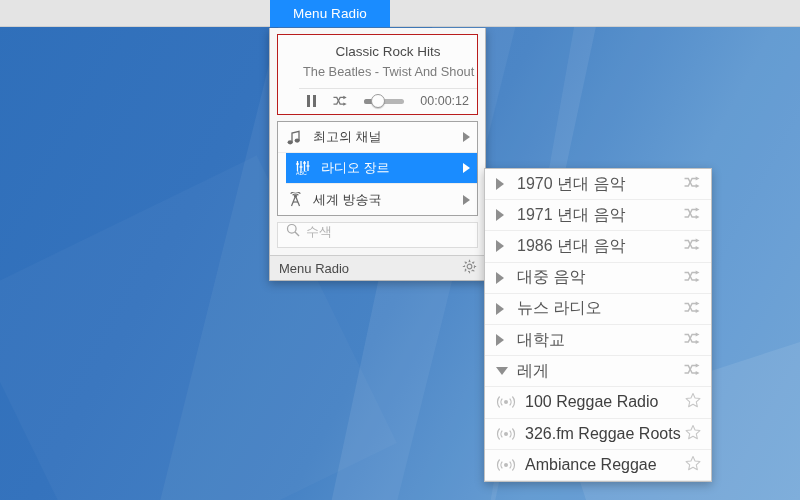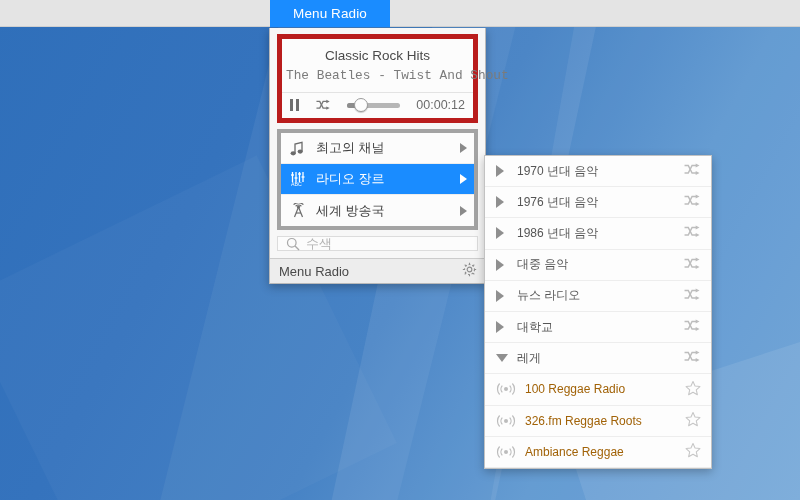--- a/index.html
+++ b/index.html
@@ -57,35 +57,35 @@
     border-top: none;
     box-shadow: 0 3px 9px rgba(0,0,0,0.28);
     z-index: 40;
     font-size: 13px;
   }
 
   
   .np-card {
     margin: 6px 7px 0 7px;
     background: #fcfcfc;
-    border: 5px solid #b91c1c;
+    border: 1px solid #b91c1c;
+    padding-left: 21px;
   }
   .np-title {
     text-align: center;
     color: #4a4a4a;
     font-size: 13.5px;
     padding: 9px 6px 2px 6px;
   }
   .np-sub {
     text-align: center;
     color: #7b7b7b;
     font-size: 12.8px;
     padding: 3px 4px 9px 4px;
     white-space: nowrap;
-    font-family: Liberation Mono, monospace;
   }
   .np-controls {
     border-top: 1px solid #e3e3e3;
     display: flex; align-items: center;
     padding: 5px 8px 6px 8px;
     gap: 16px;
   }
   .ctl-btn { display: flex; align-items: center; cursor: default; }
   .pause-icon { display: inline-block; width: 10px; height: 12px; position: relative; }
   .pause-icon i { position: absolute; top: 0; width: 3px; height: 12px; background: #6e6e6e; }
@@ -97,84 +97,84 @@
   .slider-prefill { position: absolute; left: 0; width: 9px; height: 5px; background: #8d8d8d; border-radius: 3px; }
   .slider-knob {
     position: absolute; left: 7px; top: 0;
     width: 14px; height: 14px; border-radius: 50%;
     background: #fdfdfd; border: 1px solid #9c9c9c;
     box-shadow: 0 1px 1px rgba(0,0,0,0.2);
   }
   .np-time { color: #6b6b6b; font-size: 12.5px; white-space: nowrap; }
 
   
-  .menu-list { margin: 6px 7px 0 7px; background: #fcfcfc; border: 4px solid #a3a3a3; }
+  .menu-list { margin: 6px 7px 0 7px; background: #fcfcfc; border: 1px solid #a3a3a3; }
   .menu-row {
     display: flex; align-items: center;
     height: 31px; padding: 0 7px 0 9px;
     color: #3d3d3d; font-size: 13px;
     border-bottom: 1px solid #ededed;
     cursor: default;
   }
   .menu-row:last-child { border-bottom: none; }
-  .menu-row.selected { background: #1a8cff; color: #ffffff; }
+  .menu-row.selected { background: #1a8cff; color: #ffffff; margin-left: 8px; }
   .menu-row .m-icon { width: 22px; display: flex; align-items: center; justify-content: flex-start; }
   .menu-row .m-label { flex: 1; padding-left: 4px; }
   .arrow-r {
     width: 0; height: 0;
     border-left: 7px solid #8a8a8a;
     border-top: 5px solid transparent;
     border-bottom: 5px solid transparent;
   }
   .menu-row.selected .arrow-r { border-left-color: #ffffff; }
 
   
   .search-wrap { margin: 6px 7px 7px 7px; }
   .search-box {
-    display: flex; align-items: center; gap: 6px;
-    height: 15px; background: #fcfcfc;
+    display: flex; gap: 6px;
+    height: 26px; background: #fcfcfc;
     border: 1px solid #dcdcdc; padding: 0 8px;
   }
   .search-ph { color: #b1b1b1; font-size: 13px; }
 
   
   .panel-footer {
     display: flex; align-items: center;
     height: 25px; padding: 0 8px 0 9px;
     border-top: 1px solid #cccccc;
     background: #ededed;
     color: #4a4a4a; font-size: 13px;
   }
   .panel-footer .ft-label { flex: 1; }
 
   
   #submenu {
-    position: absolute; left: 484px; top: 155px;
+    position: absolute; left: 484px; top: 168px;
     width: 228px;
     background: #fdfdfd;
     border: 1px solid #c2c2c2;
     box-shadow: 0 3px 9px rgba(0,0,0,0.25);
     z-index: 45;
-    font-size: 12px;
+    font-size: 16px;
     overflow: hidden;
   }
   .sub-row {
     display: flex; align-items: center;
     height: 31.2px; padding: 0 10px 0 11px;
     border-bottom: 1px solid #ededed;
     color: #555555;
     cursor: default;
   }
   .sub-row .tri { width: 18px; display: flex; align-items: center; }
   .tri-right { width: 0; height: 0; border-left: 8px solid #8f8f8f;
                border-top: 6px solid transparent; border-bottom: 6px solid transparent; }
   .tri-down  { width: 0; height: 0; border-top: 8px solid #8f8f8f;
                border-left: 6px solid transparent; border-right: 6px solid transparent; }
   .sub-row .s-label { flex: 1; padding-left: 3px; }
-  .sub-row.station .s-label { color: #a16207; }
+  .sub-row.station .s-label { color: #404040; }
   .sub-row .s-ic { width: 26px; display: flex; align-items: center; }
 </style>
 </head>
 <body>
 
 <div id="desktop">
   <div class="swoosh sw1"></div>
   <div class="swoosh sw2"></div>
   <div class="swoosh sw3"></div>
   <div class="swoosh sw4"></div>
@@ -309,21 +309,21 @@
           <path d="M0.5 9.3 H4 L7.6 2.2 H12" stroke="#bdbdbd" stroke-width="1.4" fill="none"></path>
           <path d="M11 0.4 L14.6 2.2 L11 4.0 Z" fill="#bdbdbd"></path>
           <path d="M11 7.5 L14.6 9.3 L11 11.1 Z" fill="#bdbdbd"></path>
         </svg>
       </span>
     </div>
     <div class="sub-row">
       <span class="tri">
           <span class="tri-right"></span>
         </span>
-      <span class="s-label">1976 년대 음악</span>
+      <span class="s-label">1971 년대 음악</span>
       <span>
         <svg width="17" height="13" viewBox="0 0 16 12">
           <path d="M0.5 2.2 H4 L7.6 9.3 H12" stroke="#bdbdbd" stroke-width="1.4" fill="none"></path>
           <path d="M0.5 9.3 H4 L7.6 2.2 H12" stroke="#bdbdbd" stroke-width="1.4" fill="none"></path>
           <path d="M11 0.4 L14.6 2.2 L11 4.0 Z" fill="#bdbdbd"></path>
           <path d="M11 7.5 L14.6 9.3 L11 11.1 Z" fill="#bdbdbd"></path>
         </svg>
       </span>
     </div>
     <div class="sub-row">

